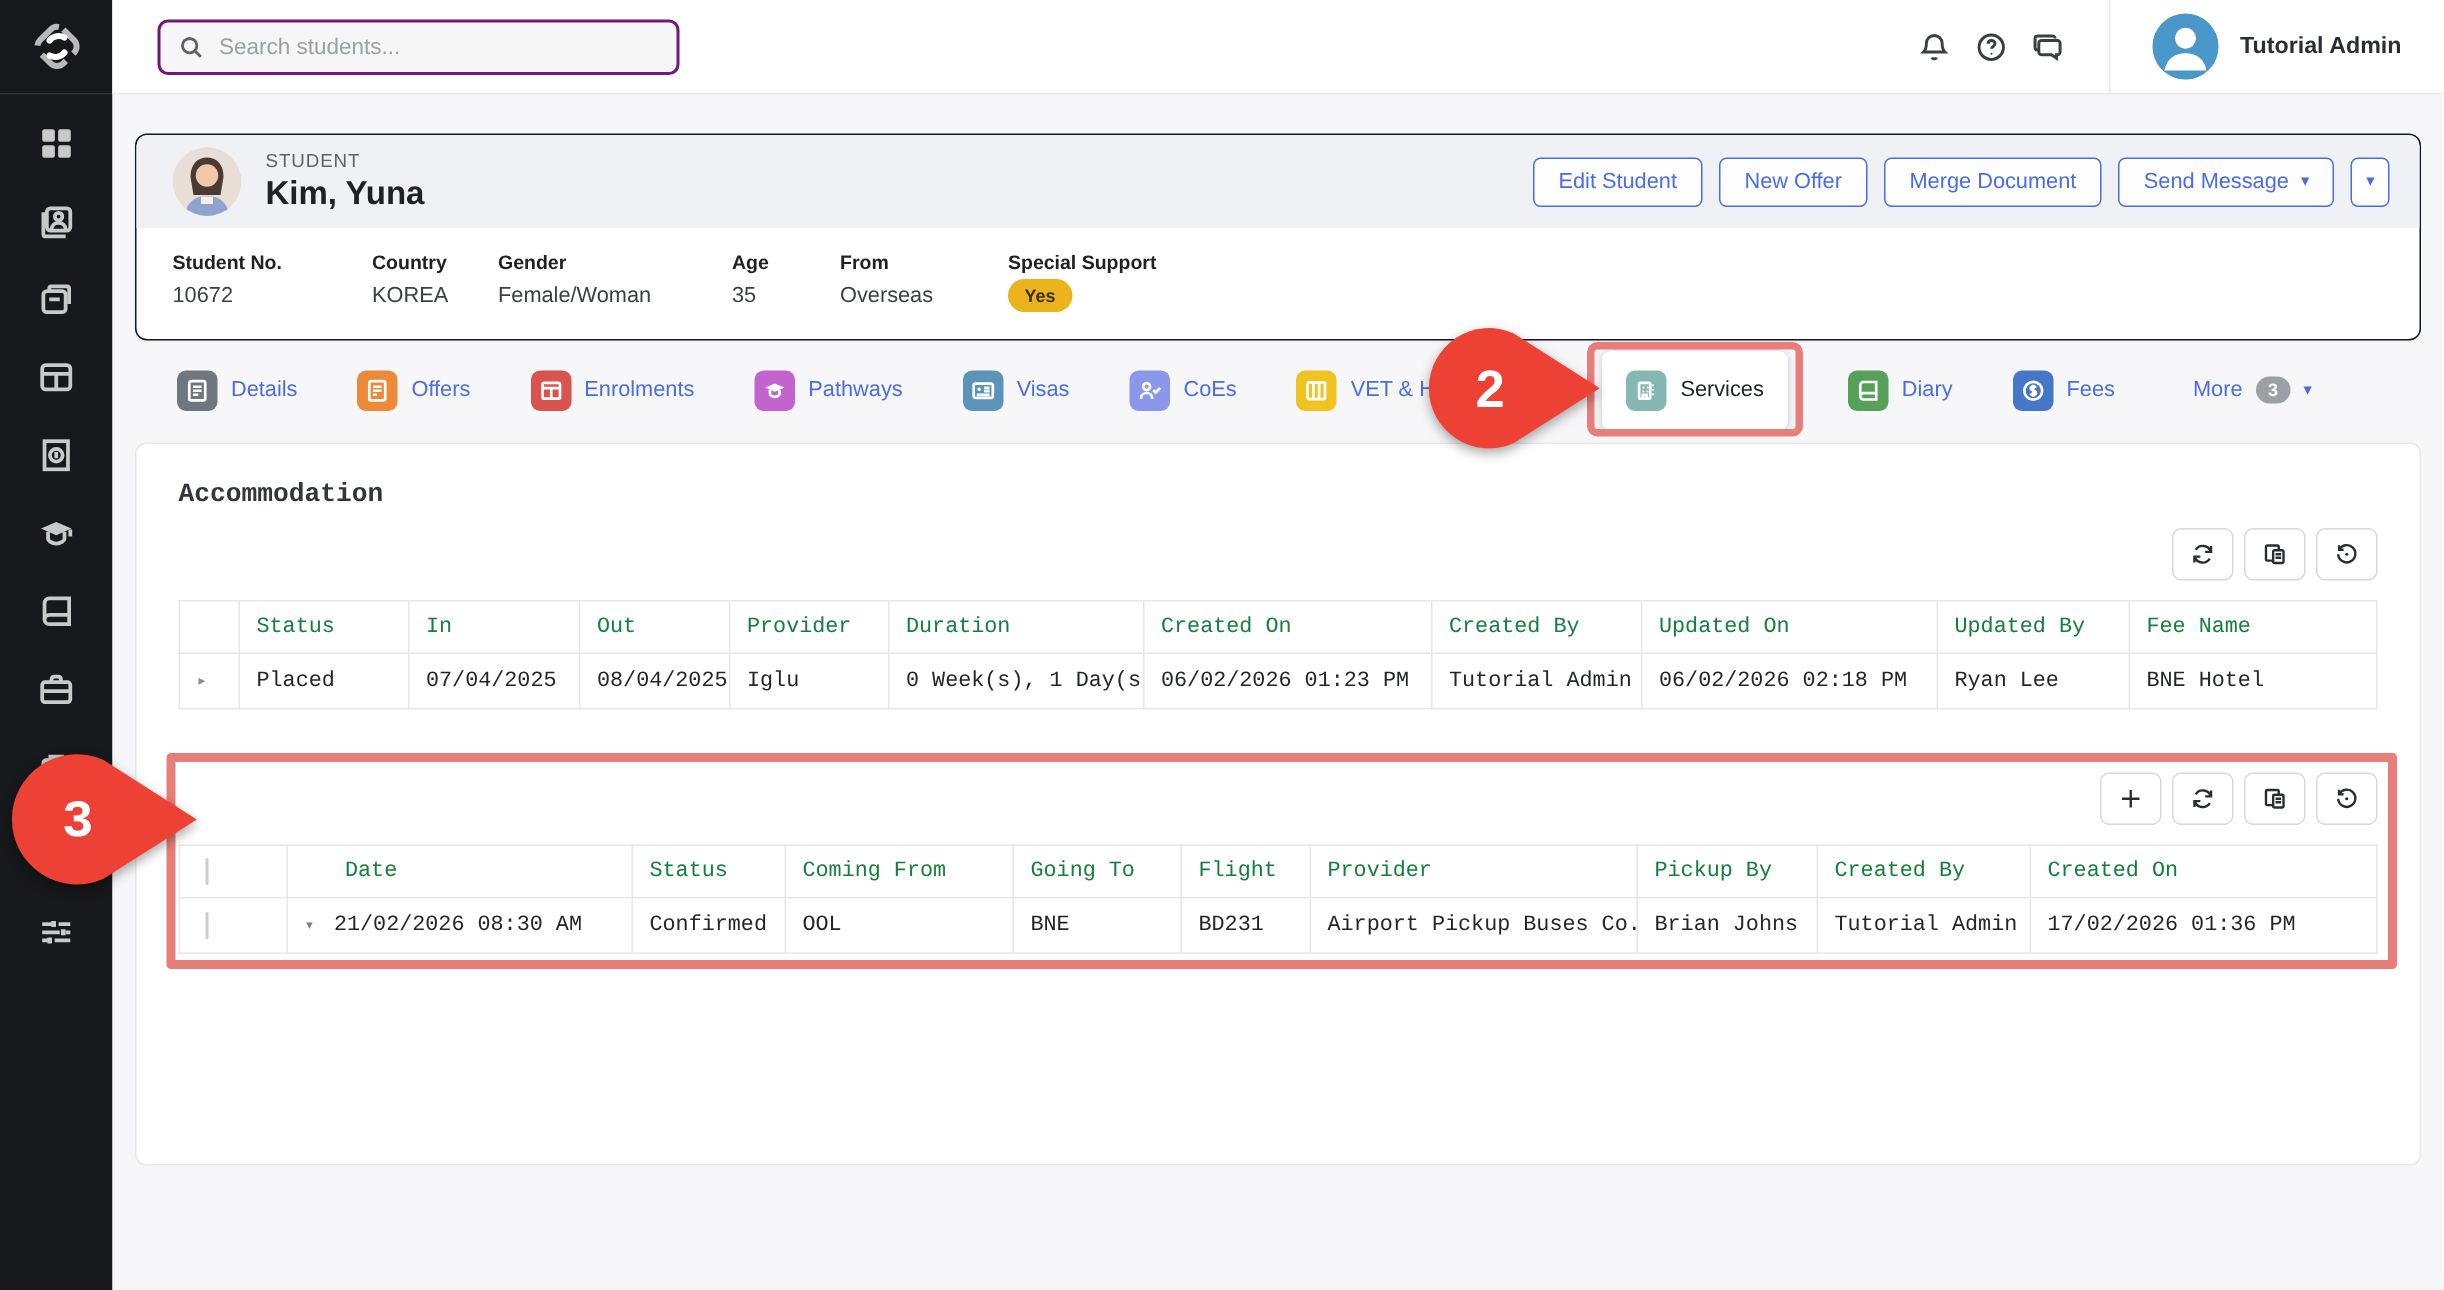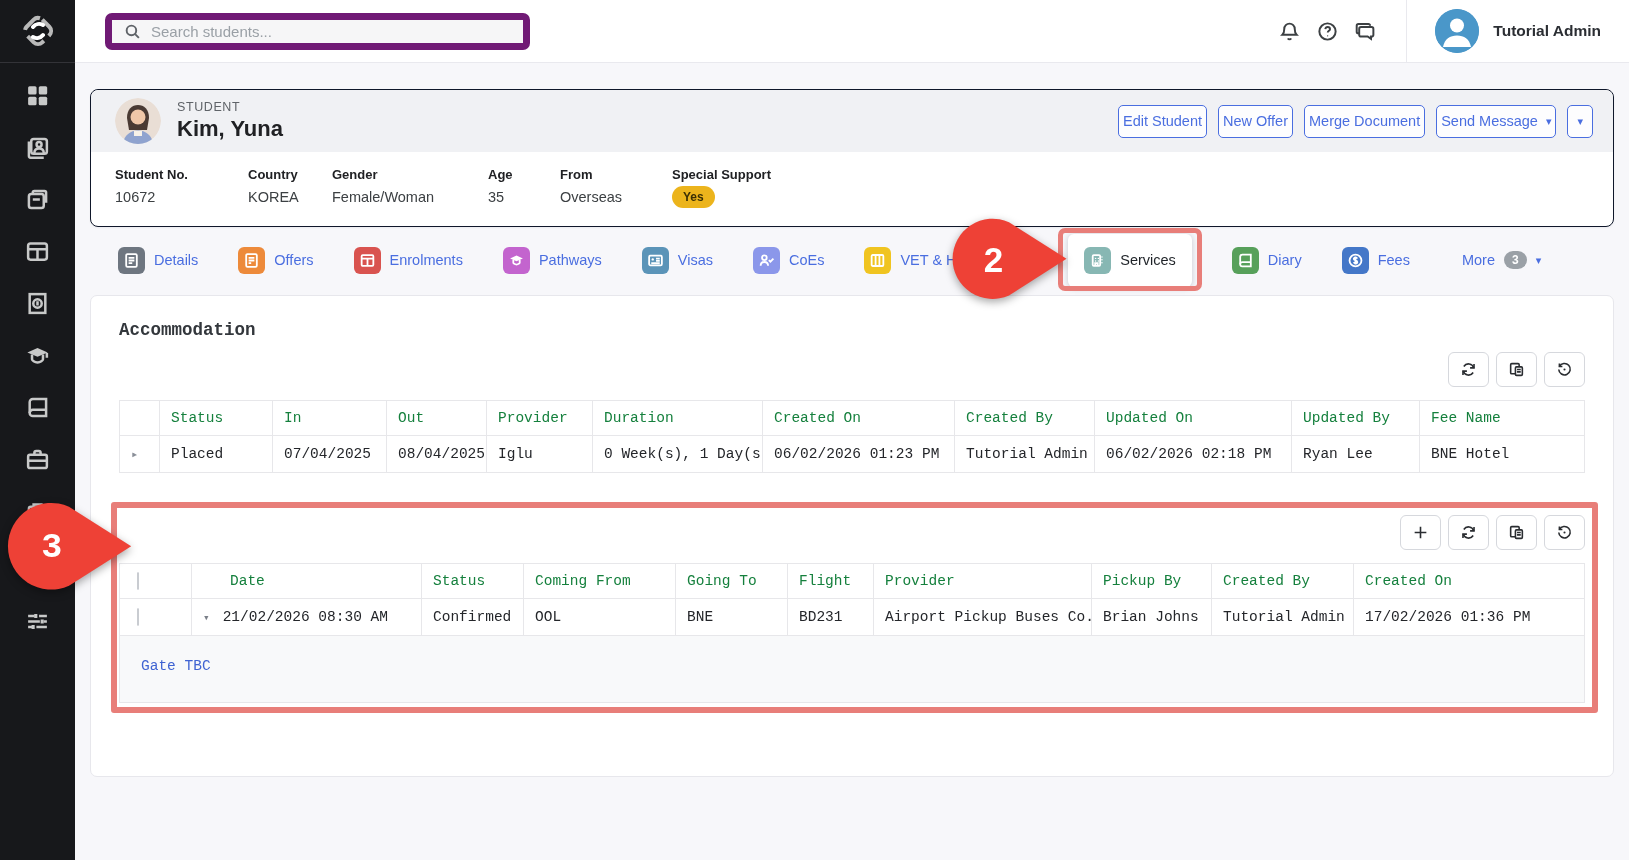--- a/index.html
+++ b/index.html
@@ -11,41 +11,41 @@
   .logo-block { width:100%; height:63px; display:flex; align-items:center; justify-content:center; border-bottom:1px solid #333338; }
   .side-icons { display:flex; flex-direction:column; align-items:center; gap:27px; margin-top:20px; }
   .side-ic { width:25px; height:25px; opacity:.92; }
   .side-ic svg { width:25px; height:25px; stroke:#d8d8d8; fill:none; stroke-width:1.6; }
   .side-ic.fill svg { fill:#d8d8d8; stroke:none; }
   .side-ic.settings { margin-top:58px; }
 
   
   .main { position:absolute; left:75px; top:0; width:1554px; height:860px; background:#f7f7fa; }
   .topbar { height:63px; background:#fff; border-bottom:1px solid #e9e9ee; display:flex; align-items:center; padding:0 28px 0 30px; }
-  .search-box { width:425px; height:37px; background:#f6f6f7; border:7px solid #701a75; border-radius:7px; display:flex; align-items:center; padding:0 12px; gap:10px; }
+  .search-box { width:348px; height:37px; background:#f6f6f7; border:2px solid #701a75; border-radius:7px; display:flex; align-items:center; padding:0 12px; gap:10px; }
   .search-box svg { width:17px; height:17px; stroke:#5f6368; fill:none; stroke-width:1.8; flex:none; }
   .search-box input { border:none; outline:none; background:transparent; font-size:15px; color:#3c4043; width:100%; font-family:"Liberation Sans",sans-serif; }
   .search-box input::placeholder { color:#9aa0a6; }
   .top-right { margin-left:auto; display:flex; align-items:center; }
   .icon-btn { width:38px; height:38px; display:flex; align-items:center; justify-content:center; cursor:pointer; }
   .icon-btn svg { width:21px; height:21px; stroke:#3c4043; fill:none; stroke-width:1.5; }
   .top-divider { width:1px; height:63px; background:#e9e9ee; margin:0 28px 0 22px; }
   .user-chip { display:flex; align-items:center; gap:14px; cursor:pointer; }
   .user-avatar { width:44px; height:44px; border-radius:50%; background:#4a97c9; overflow:hidden; flex:none; }
   .user-name { font-size:15.5px; font-weight:700; color:#2b2e33; }
 
   
   .student-card { margin:26px 15px 0; background:#fff; border-radius:8px; border:1px solid #0f172a; box-shadow:0 1px 2px rgba(20,20,40,.05); }
   .student-head { background:#f0f1f4; border-radius:8px 8px 0 0; display:flex; align-items:center; padding:10px 20px 10px 24px; height:62px; }
   .photo { width:46px; height:46px; border-radius:50%; overflow:hidden; flex:none; }
   .who { margin-left:16px; }
   .kicker { font-size:12.5px; letter-spacing:.6px; color:#5f6368; }
   .student-name { font-size:22px; font-weight:700; color:#202124; margin-top:2px; }
   .head-actions { margin-left:auto; display:flex; gap:11px; }
-  .btn { height:33px; padding:0 4px; background:#fdfdfe; border:1px solid #4a6ee0; border-radius:5px; color:#4a6ee0; font-size:14.5px; display:flex; align-items:center; gap:8px; cursor:pointer; font-family:"Liberation Sans",sans-serif; }
+  .btn { height:33px; padding:0 16px; background:#fdfdfe; border:1px solid #4a6ee0; border-radius:5px; color:#4a6ee0; font-size:14.5px; display:flex; align-items:center; gap:8px; cursor:pointer; font-family:"Liberation Sans",sans-serif; }
   .caret { font-size:11px; line-height:1; color:#4a6ee0; }
   .btn.split { padding:0 9px; }
   .student-info { display:flex; padding:15px 24px 18px; }
   .field { margin-right:0; }
   .f-label { font-size:13px; font-weight:700; color:#202124; }
   .f-value { font-size:14.5px; color:#3c4043; margin-top:7px; }
   .w1{width:133px}.w2{width:84px}.w3{width:156px}.w4{width:72px}.w5{width:112px}
   .yes-badge { display:inline-block; background:#ecb41c; color:#3b2f04; font-size:12px; font-weight:700; padding:4px 11px; border-radius:11px; margin-top:4px; }
 
   
@@ -520,19 +520,16 @@
             <td>OOL</td>
             <td>BNE</td>
             <td>BD231</td>
             <td>Airport Pickup Buses Co.</td>
             <td>Brian Johns</td>
             <td>Tutorial Admin</td>
             <td>17/02/2026 01:36 PM</td>
           </tr>
         </tbody>
       </table>
-      <div class="detail-area">
-        <a class="detail-link">Gate TBC</a>
-      </div>
     </div>
 
   </section>
 </div>
 
 </body></html>

